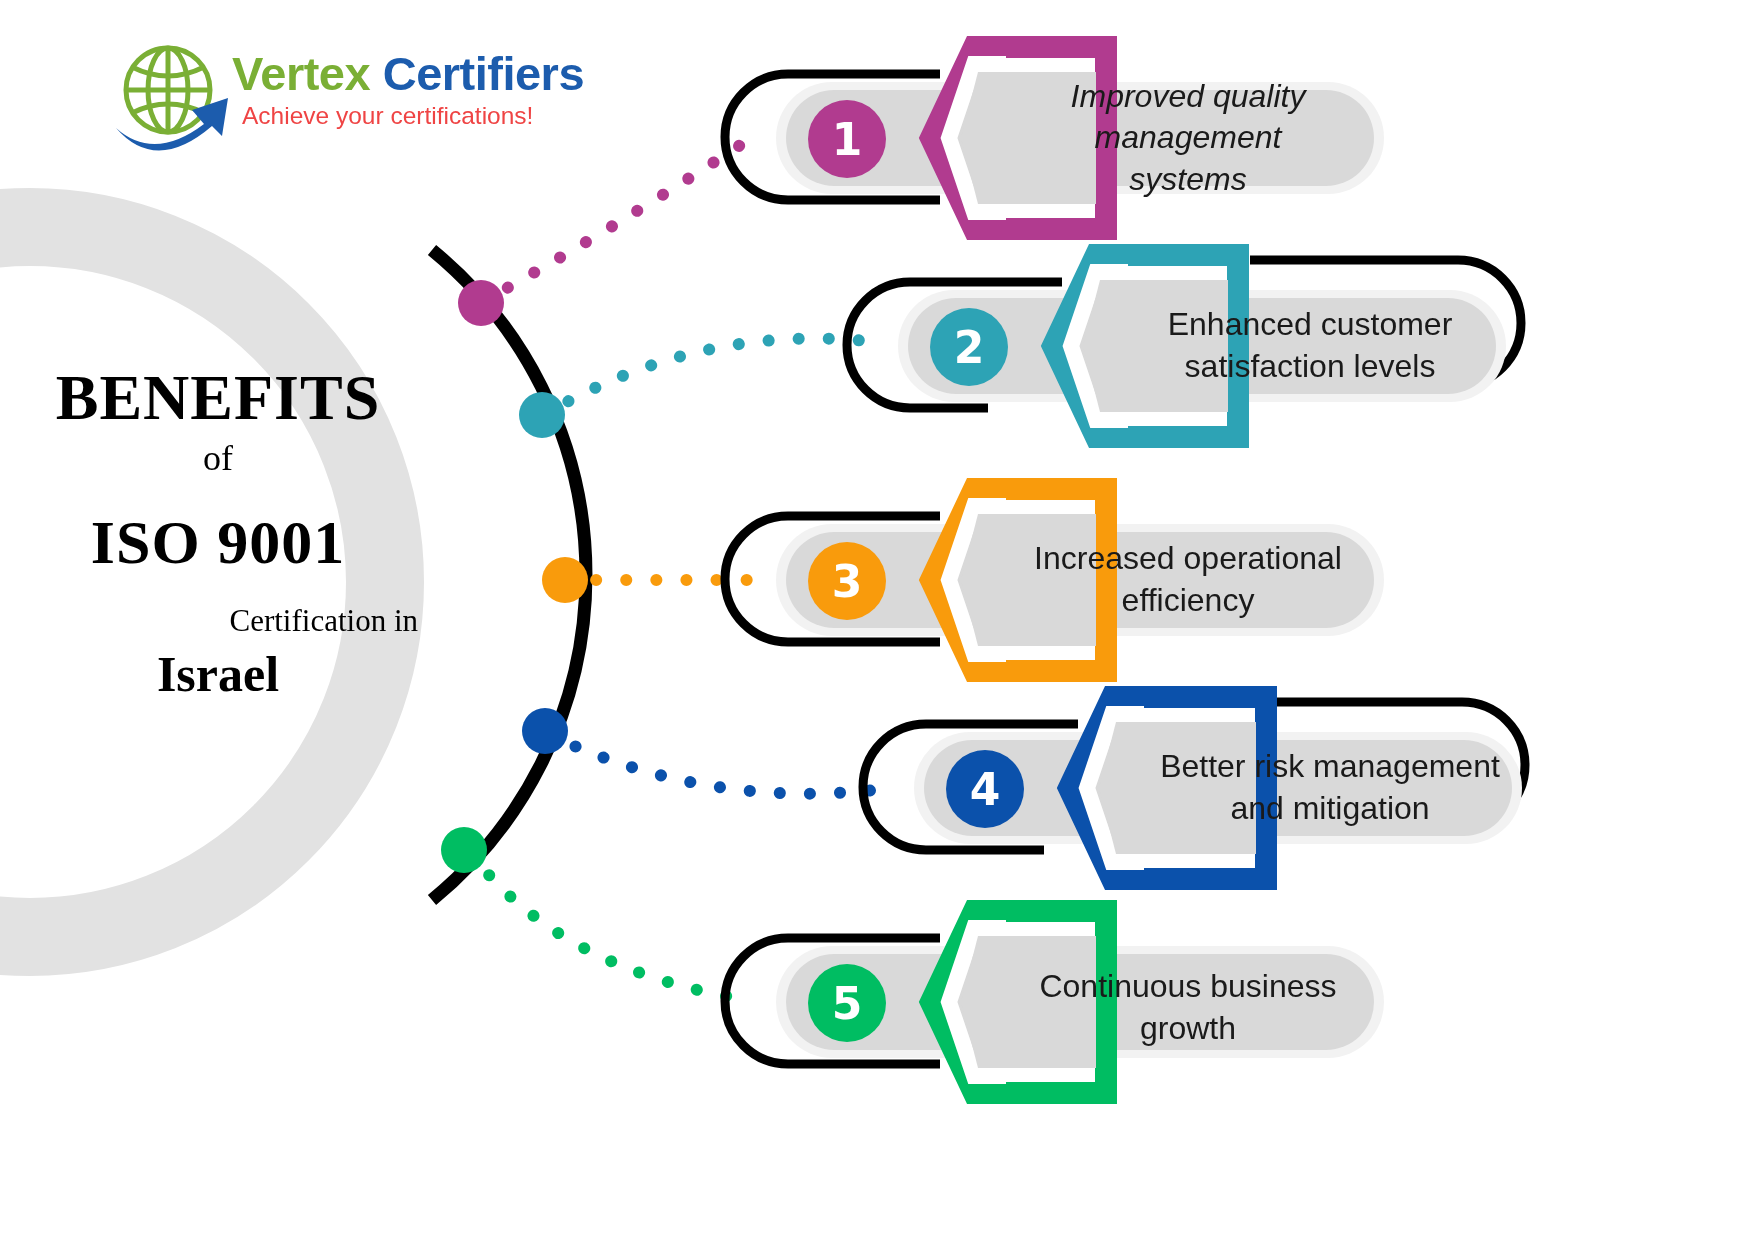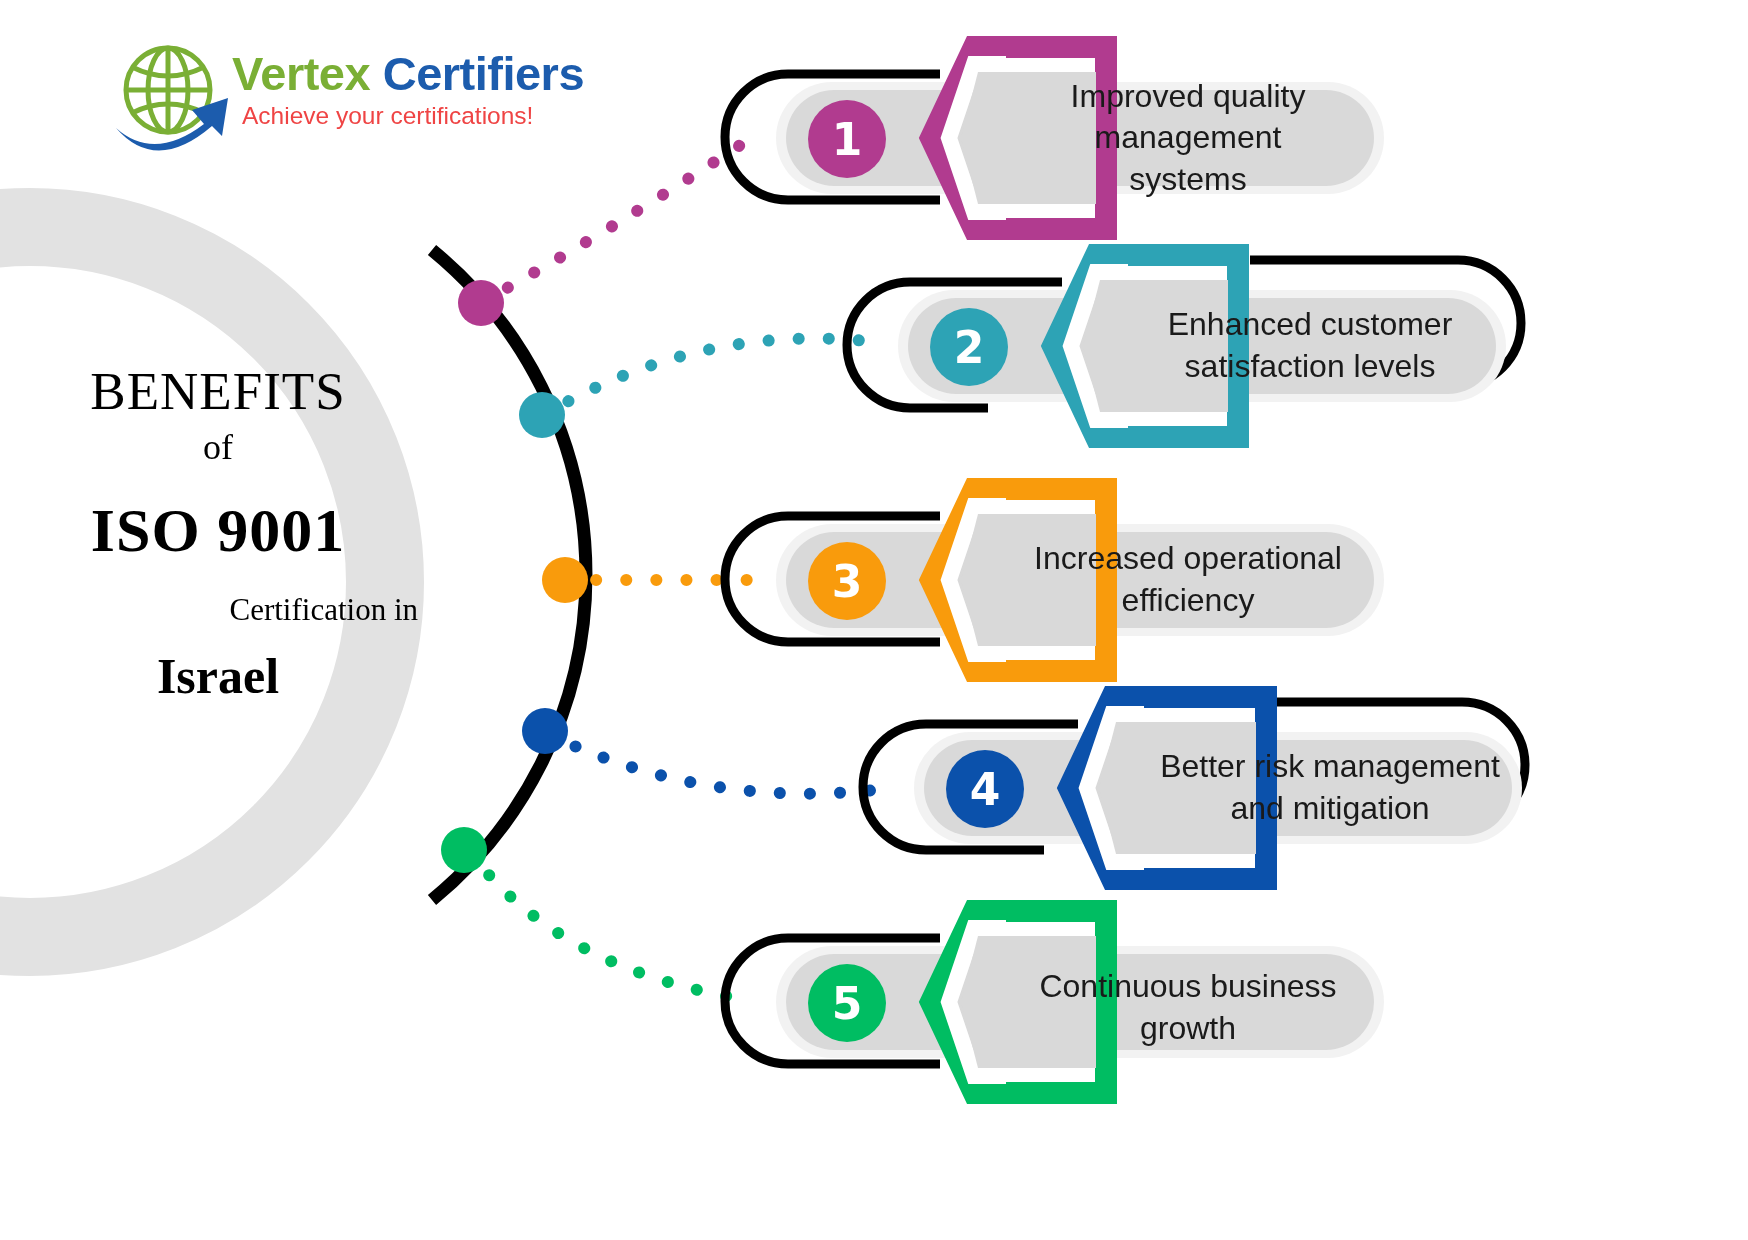--- a/index.html
+++ b/index.html
@@ -16,25 +16,25 @@
   #logo{position:absolute;left:108px;top:28px;width:430px;height:120px;}
   #logo svg{position:absolute;left:0;top:0;}
   .logo-word{position:absolute;left:124px;top:6px;font-size:47px;font-weight:bold;letter-spacing:-0.5px;white-space:nowrap;}
   .lw-a{color:#7aaf35;}
   .lw-b{color:#1c5cad;}
   .logo-tag{position:absolute;left:134px;top:62px;font-size:24.5px;color:#ef4444;white-space:nowrap;}
 
   
   #title-block{position:absolute;left:18px;top:352px;width:400px;text-align:center;
     font-family:"Liberation Serif", serif;color:#000;}
-  .t-benefits{font-size:53px;font-weight:normal;letter-spacing:1px;line-height:1.05;}
+  .t-benefits{font-size:64px;font-weight:bold;letter-spacing:1px;line-height:1.05;}
   .t-of{font-size:36px;margin-top:9px;line-height:1.05;}
   .t-iso{font-size:62px;font-weight:bold;margin-top:32px;letter-spacing:1px;line-height:1.05;}
   .t-cert{font-size:31px;margin-top:30px;line-height:1.05;text-align:right;}
-  .t-country{font-size:50px;font-weight:bold;margin-top:24px;line-height:1.05;}
+  .t-country{font-size:50px;font-weight:bold;margin-top:10px;line-height:1.05;}
 
   
   .row{position:absolute;}
   .row svg{position:absolute;left:0;top:0;overflow:visible;}
   .pill-halo{position:absolute;background:#f2f2f2;border-radius:999px;}
   .pill{position:absolute;background:#d9d9d9;border-radius:999px;}
   .numcircle{position:absolute;border-radius:50%;display:flex;align-items:center;justify-content:center;
     color:#ffffff;font-size:44px;font-weight:bold;font-family:"DejaVu Sans", sans-serif;}
   .rowtext{position:absolute;display:flex;align-items:center;justify-content:center;
     text-align:center;font-size:32px;color:#1a1a1a;line-height:1.30;font-family:"Liberation Sans", sans-serif;}
@@ -97,21 +97,21 @@
     <svg width="640" height="200" style="position:absolute;left:0;top:0;">
       <path d="M 296 5 L 218 5 L 175 96 L 218 187 L 296 187" fill="none" stroke="#b13b8f" stroke-width="22" stroke-linejoin="miter"></path>
       <path d="M 296 5 L 350 5 L 350 187 L 296 187" fill="none" stroke="#b13b8f" stroke-width="22" stroke-linejoin="miter"></path>
       <path d="M 250 22 L 218 22 L 193 96 L 218 170 L 250 170" fill="none" stroke="#ffffff" stroke-width="16"></path>
       <path d="M 250 30 L 222 30 L 205 96 L 222 162 L 340 162 L 340 30 Z" fill="#d9d9d9"></path>
     </svg>
     <div class="numcircle" style="left:52px;top:58px;width:78px;height:78px;background:#b13b8f;">
         <span>1</span>
       </div>
     <div class="rowtext" style="left:236px;top:40px;width:392px;height:112px;">
-        <span style="white-space:pre-line;">Improved quality
+        <span style="white-space:pre-line;font-style:italic;">Improved quality
 management
 systems</span>
       </div>
   </div>
 
   <div class="row" style="left:878px;top:238px;width:668px;height:190px;">
     <svg width="700" height="200">
       <path d="M 184 32 L 32 32 A 63 63 0 0 0 32 158 L 110 158" fill="none" stroke="#000000" stroke-width="9"></path>
       <path d="M 372 10 L 580 10 A 63 63 0 0 1 580 136 L 520 136" fill="none" stroke="#000000" stroke-width="9"></path>
     </svg>

